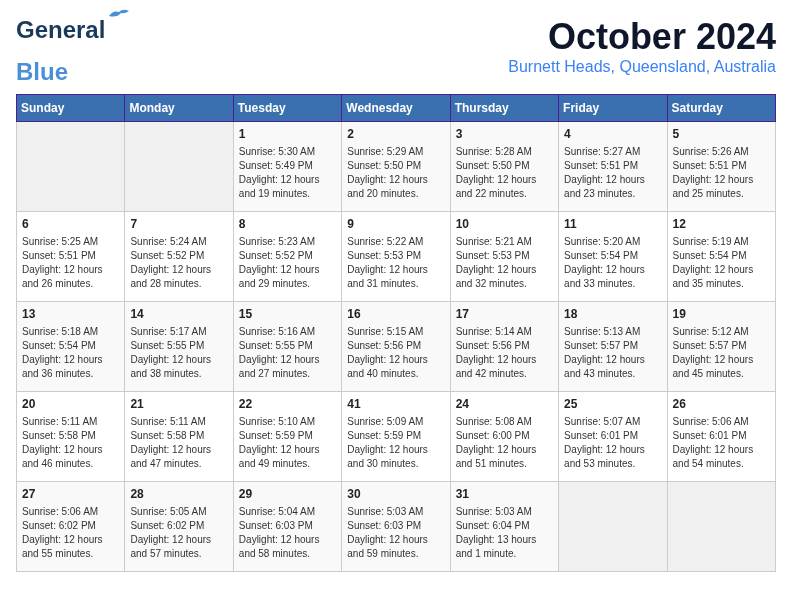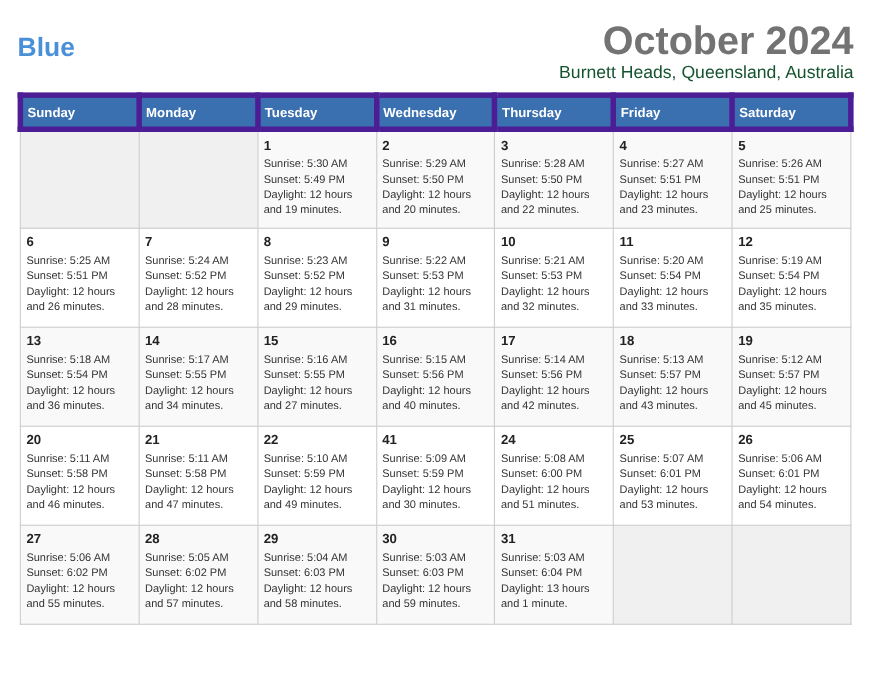--- a/index.html
+++ b/index.html
@@ -20,39 +20,39 @@
       display: flex;
       flex-direction: column;
       align-items: flex-start;
     }
     .title-area {
       text-align: right;
     }
     .month-title {
       font-size: 36px;
       font-weight: bold;
-      color: #737373;
+      color: #0f172a;
     }
     .location-title {
       font-size: 16px;
-      color: #14532d;
+      color: #3b82f6;
     }
     table {
       width: 100%;
       border-collapse: collapse;
       font-size: 10.5px;
     }
     thead th {
       background: #3a70b0;
       color: #fff;
       padding: 6px 4px;
       text-align: left;
       font-size: 12px;
       font-weight: bold;
-      border: 5px solid #4c1d95;
+      border: 1px solid #4c1d95;
     }
     tbody td {
       border: 1px solid #ccc;
       vertical-align: top;
       padding: 4px 5px;
       width: 108px;
       min-height: 80px;
       height: 90px;
       color: #222;
       line-height: 1.4;
@@ -75,20 +75,29 @@
     }
     .empty-cell {
       background: #f0f0f0 !important;
     }
   </style>
 </head>
 <body>
 
 <div class="header-area">
   <div class="logo">
+    <div style="display:flex; align-items:center; gap:2px;">
+      <div style="position:relative; display:inline-block;">
+        <span style="font-size:24px; font-weight:bold; color:#1a3a5c;">General</span>
+        
+        <svg width="28" height="18" viewBox="0 0 28 18" style="position:absolute; top:-10px; right:-28px;">
+          <path d="M4 10 Q8 4 14 6 Q18 2 24 5 Q20 8 16 7 Q12 12 4 10Z" fill="#4a90d9"></path>
+        </svg>
+      </div>
+    </div>
     <span style="font-size:24px; font-weight:bold; color:#4a90d9; margin-top:14px;">Blue</span>
   </div>
   <div class="title-area">
     <div class="month-title">October 2024</div>
     <div class="location-title">Burnett Heads, Queensland, Australia</div>
   </div>
 </div>
 
 <table>
   <thead>
@@ -158,21 +167,21 @@
           <div class="cell-content"><span>Sunrise: 5:19 AM</span><br><span>Sunset: 5:54 PM</span><br><span>Daylight: 12 hours</span><br><span>and 35 minutes.</span></div>
         </td>
       </tr>
       <tr>
         <td>
           <span class="day-num">13</span>
           <div class="cell-content"><span>Sunrise: 5:18 AM</span><br><span>Sunset: 5:54 PM</span><br><span>Daylight: 12 hours</span><br><span>and 36 minutes.</span></div>
         </td>
         <td>
           <span class="day-num">14</span>
-          <div class="cell-content"><span>Sunrise: 5:17 AM</span><br><span>Sunset: 5:55 PM</span><br><span>Daylight: 12 hours</span><br><span>and 34 minutes.</span></div>
+          <div class="cell-content"><span>Sunrise: 5:17 AM</span><br><span>Sunset: 5:55 PM</span><br><span>Daylight: 12 hours</span><br><span>and 38 minutes.</span></div>
         </td>
         <td>
           <span class="day-num">15</span>
           <div class="cell-content"><span>Sunrise: 5:16 AM</span><br><span>Sunset: 5:55 PM</span><br><span>Daylight: 12 hours</span><br><span>and 27 minutes.</span></div>
         </td>
         <td>
           <span class="day-num">16</span>
           <div class="cell-content"><span>Sunrise: 5:15 AM</span><br><span>Sunset: 5:56 PM</span><br><span>Daylight: 12 hours</span><br><span>and 40 minutes.</span></div>
         </td>
         <td>

